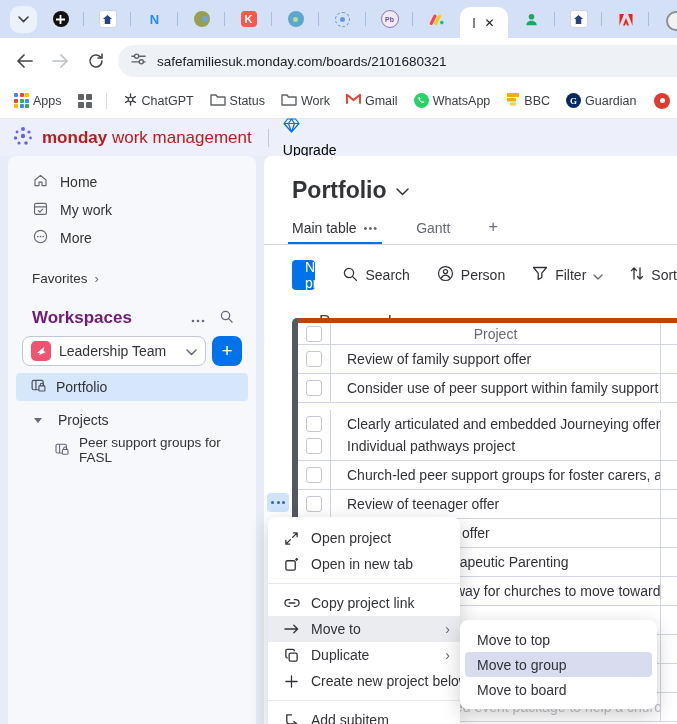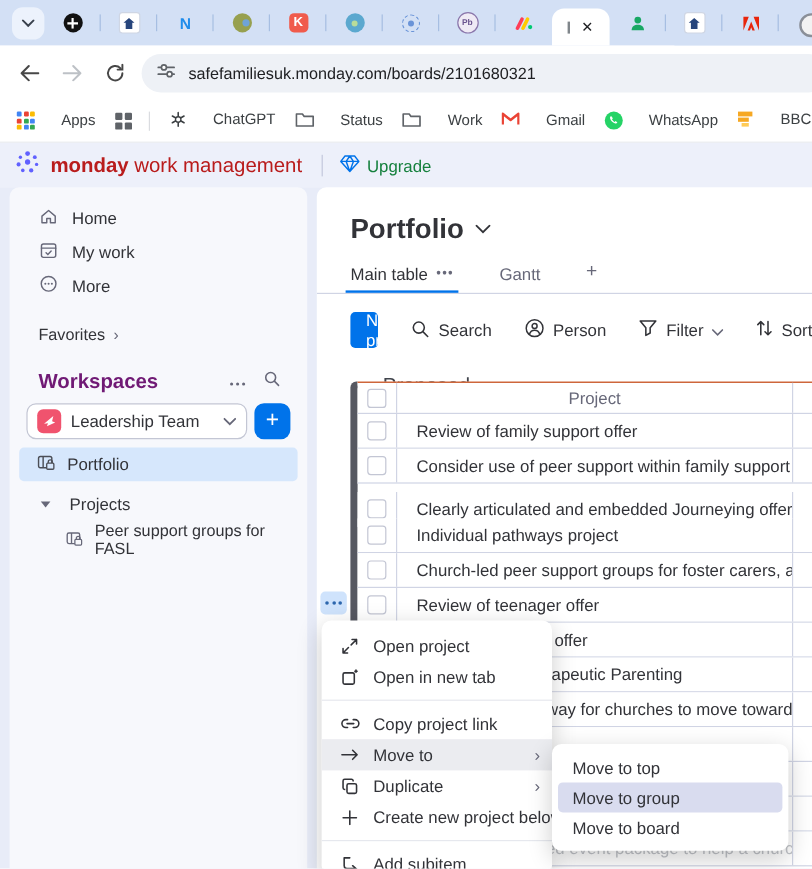--- a/index.html
+++ b/index.html
@@ -19,34 +19,34 @@
   .edge-cut{position:absolute;right:-9px;top:11px;width:16px;height:16px;border-radius:50%;border:2px solid #8a8f98;background:#f2f2f2;}
 
   
   .btoolbar{position:absolute;top:38px;left:0;width:562px;height:45px;background:#fff;display:flex;align-items:center;}
   .nav-ic{width:24px;height:24px;margin-left:12px;display:flex;align-items:center;justify-content:center;flex:none;}
   .addr{position:absolute;left:118px;top:7px;width:572px;height:32px;background:#eef1f6;border-radius:16px;display:flex;align-items:center;padding-left:12px;box-sizing:border-box;}
   .addr .url{font-size:13.5px;color:#202124;margin-left:10px;white-space:nowrap;}
 
   
   .bookmarks{position:absolute;top:83px;left:0;width:677px;height:36px;background:#fff;display:flex;align-items:center;border-bottom:1px solid #e8eaed;box-sizing:border-box;}
-  .bm{display:flex;align-items:flex-start;gap:22px;font-size:12.5px;color:#3c4043;margin-left:16px;flex:none;white-space:nowrap;}
+  .bm{display:flex;align-items:center;gap:4px;font-size:12.5px;color:#3c4043;margin-left:16px;flex:none;white-space:nowrap;}
   .bm-div{width:1px;height:16px;background:#dadce0;margin-left:14px;flex:none;}
   .g9{display:grid;grid-template-columns:repeat(3,4px);grid-gap:1.5px;}
   .g9 i{width:4px;height:4px;border-radius:1px;}
   .g4{display:grid;grid-template-columns:repeat(2,6px);grid-gap:2px;}
   .g4 i{width:6px;height:6px;background:#5f6368;border-radius:1px;}
 
   
   .mheader{position:absolute;top:119px;left:0;width:677px;height:37px;background:#edf0fa;display:flex;align-items:center;}
   .brand{display:flex;align-items:center;gap:8px;margin-left:12px;}
   .brand-text{font-size:17px;color:#b91c1c;}
   .brand-text b{font-weight:700;}
   .hdr-div{width:1px;height:18px;background:#c3c8dc;margin:0 14px 0 16px;}
-  .upgrade{display:flex;align-items:center;gap:6px;color:#15803d;font-size:14px;font-weight:500;}
+  .upgrade{display:flex;gap:6px;color:#000000;font-size:14px;font-weight:500;flex-direction:column;}
 
   
   .appbg{position:absolute;top:156px;left:0;width:677px;height:568px;background:#e8ecf8;}
   .sidebar{position:absolute;top:156px;left:8px;width:248px;height:568px;background:#f7f8fc;border-radius:8px 8px 0 0;}
   .srow{display:flex;align-items:center;gap:11px;height:28px;padding-left:24px;font-size:14px;color:#323338;}
   .srow.first{margin-top:12px;}
   .slabel{white-space:nowrap;}
   .favs{margin-top:14px;padding-left:24px;font-size:13.5px;color:#323338;display:flex;align-items:center;gap:7px;height:24px;}
   .favs .chv{color:#676879;font-size:13px;}
   .wsrow{margin-top:16px;padding:0 22px 0 24px;display:flex;align-items:center;height:24px;}
@@ -78,21 +78,21 @@
   .btn-new .lbl{display:flex;align-items:center;padding:0 13px;font-size:14px;}
   .tool{display:flex;align-items:center;gap:7px;font-size:14px;color:#323338;margin-left:27px;white-space:nowrap;}
   .tool svg{flex:none;}
   .grp-row{display:flex;align-items:center;gap:13px;margin-top:22px;padding-left:30px;}
   .grp-name{font-size:17px;font-weight:500;color:#40444c;}
 
   
   .tbl{position:absolute;left:28px;top:162px;right:0;bottom:0;}
   .colorbar{position:absolute;left:0;top:0;width:6px;bottom:0;background:#565861;border-radius:5px 0 0 0;}
   .trow{position:absolute;left:6px;right:0;display:flex;border-bottom:1px solid #d0d4e4;box-sizing:border-box;background:#fff;}
-  .thead{height:27px;border-top:1px solid #c2410c;}
+  .thead{height:27px;border-top:5px solid #c2410c;}
   .cell-cb{width:33px;display:flex;align-items:center;justify-content:center;border-right:1px solid #d0d4e4;box-sizing:border-box;flex:none;}
   .cb{width:14px;height:14px;border:1px solid #c3c6d4;border-radius:3px;background:#fff;}
   .cell-main{width:330px;display:flex;align-items:center;border-right:1px solid #d0d4e4;box-sizing:border-box;font-size:14px;color:#323338;flex:none;overflow:hidden;white-space:nowrap;}
   .thead .cell-main{justify-content:center;color:#676879;}
   .cell-rest{flex:1;}
   .rtxt{padding-left:16px;}
   .frag .rtxt{padding-left:131px;}
   .frag2 .rtxt{padding-left:124px;}
   .ghost .rtxt{padding-left:124px;color:#8f949d;opacity:.55;}
 

